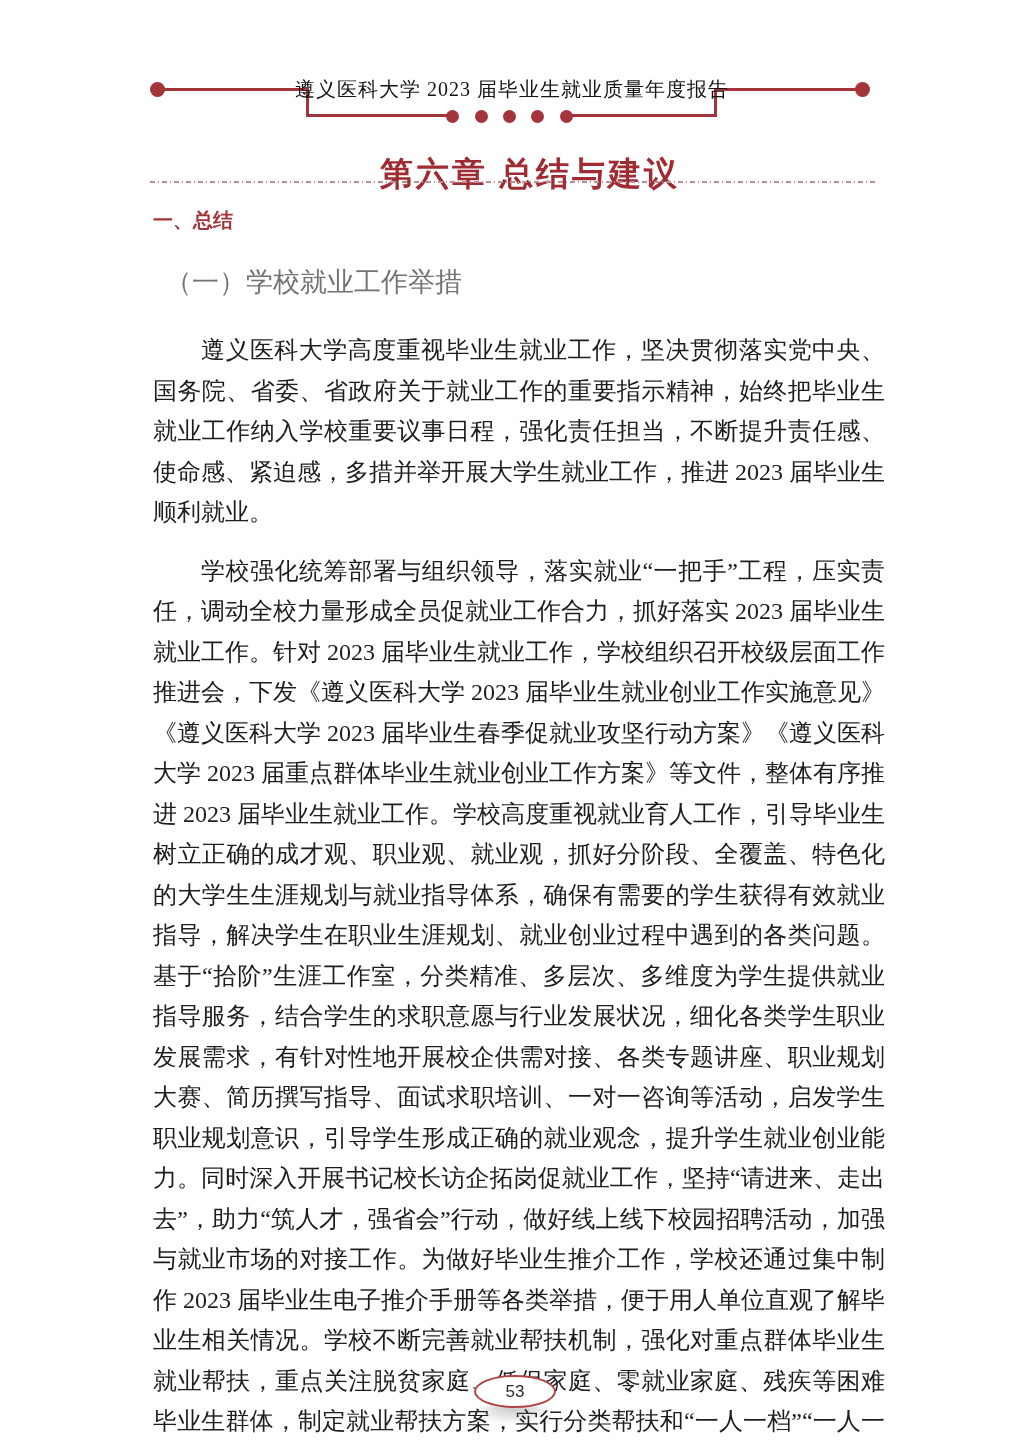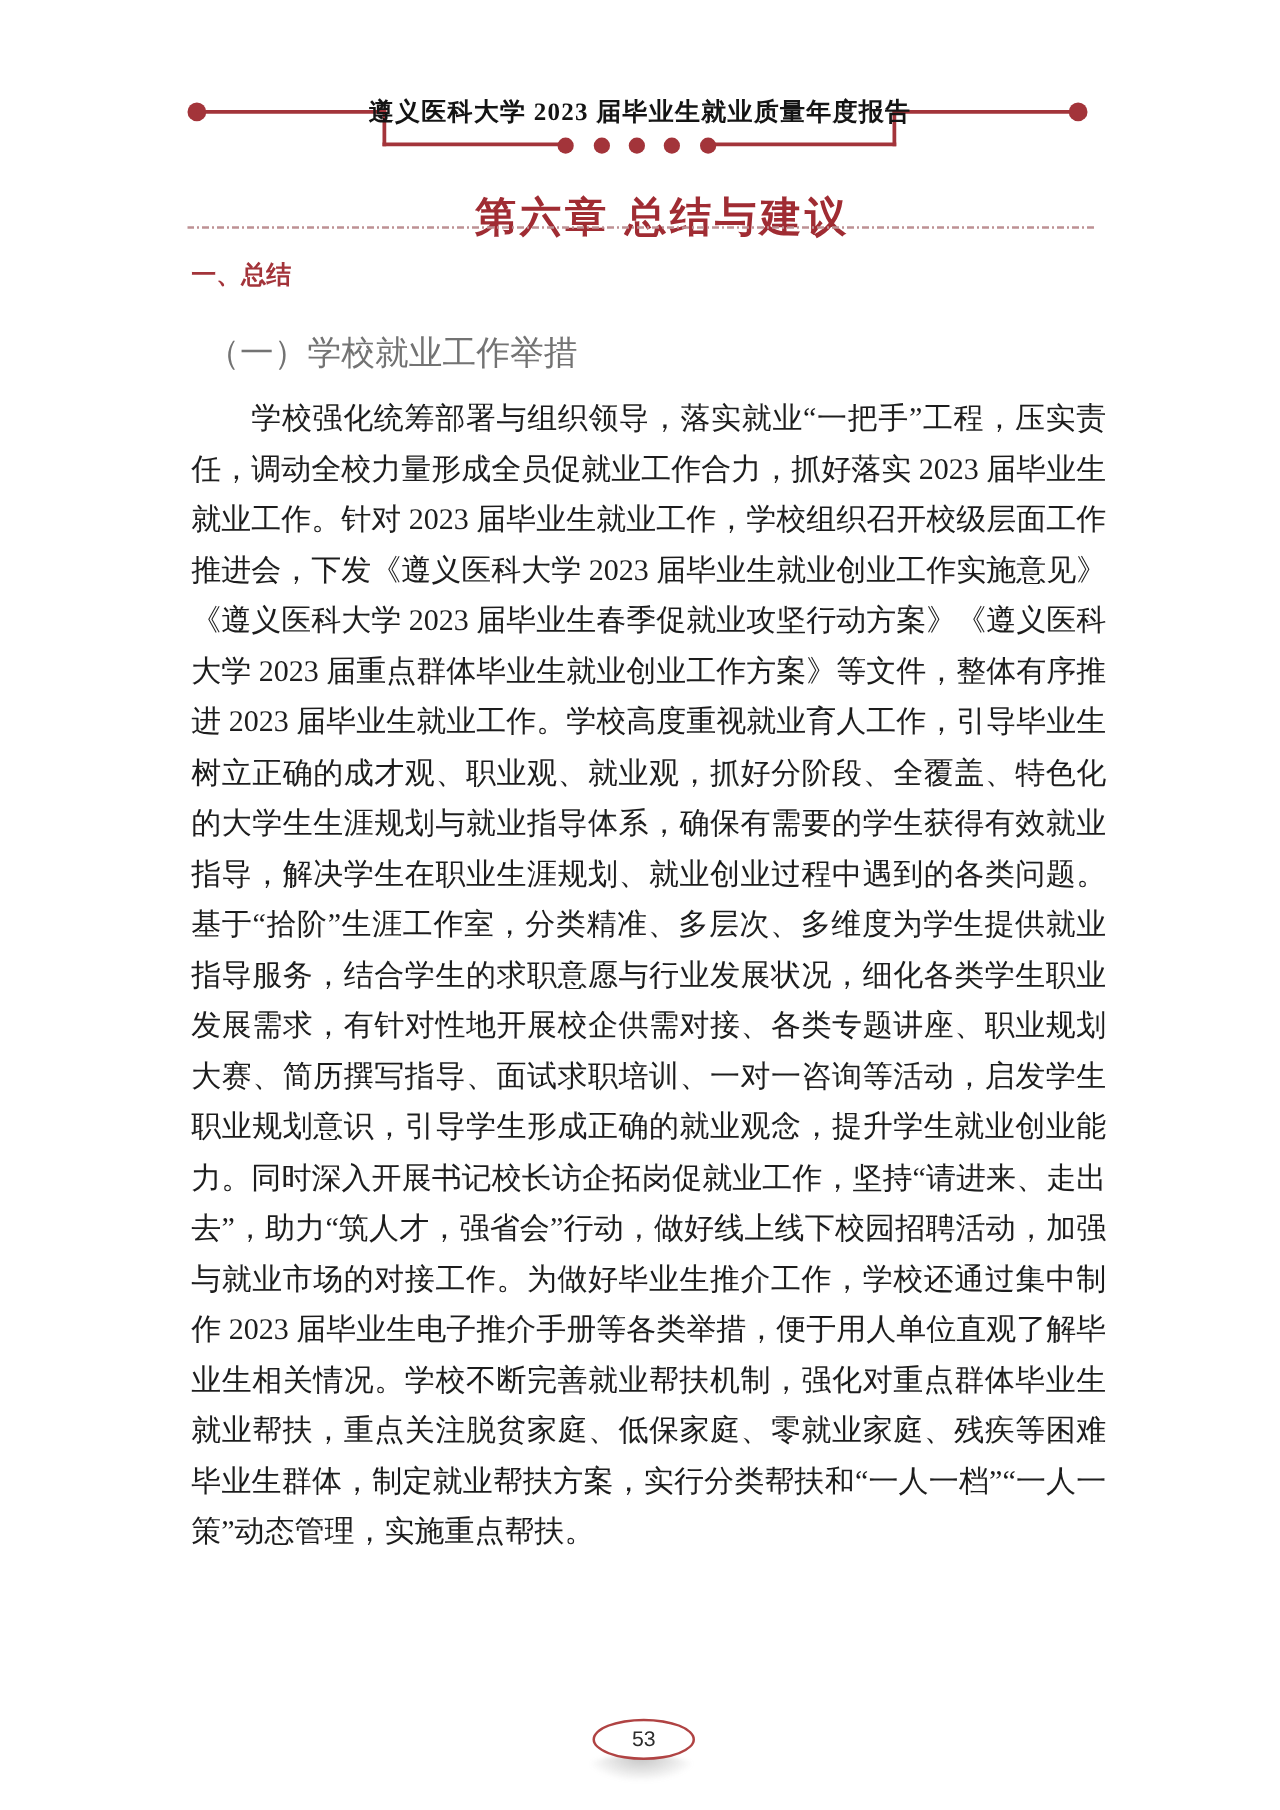--- a/index.html
+++ b/index.html
@@ -28,21 +28,21 @@
   .dot.big { width: 15px; height: 15px; }
   .dot.small { width: 13px; height: 13px; }
 
   .report-title {
     position: absolute;
     left: 0;
     top: 76px;
     width: 100%;
     text-align: center;
     font-size: 20px;
-    font-weight: 700;
+    font-weight: 400;
     letter-spacing: 1px;
     color: #141414;
     font-family: "Liberation Serif", "DejaVu Serif", serif;
   }
 
   .chapter-title {
     position: absolute;
     left: 0;
     top: 134px;
     width: 100%;
@@ -159,20 +159,21 @@
 
   <div class="report-title">遵义医科大学 2023 届毕业生就业质量年度报告</div>
 
   <h1 class="chapter-title">第六章 总结与建议</h1>
 
   <div class="dotted-rule"></div>
 
   <main class="content">
     <h2 class="section-title">一、总结</h2>
     <h3 class="subsection-title">（一）学校就业工作举措</h3>
+    <p class="body-para first">遵义医科大学高度重视毕业生就业工作，坚决贯彻落实党中央、国务院、省委、省政府关于就业工作的重要指示精神，始终把毕业生就业工作纳入学校重要议事日程，强化责任担当，不断提升责任感、使命感、紧迫感，多措并举开展大学生就业工作，推进 2023 届毕业生顺利就业。</p>
     <p class="body-para second">学校强化统筹部署与组织领导，落实就业“一把手”工程，压实责任，调动全校力量形成全员促就业工作合力，抓好落实 2023 届毕业生就业工作。针对 2023 届毕业生就业工作，学校组织召开校级层面工作推进会，下发《遵义医科大学 2023 届毕业生就业创业工作实施意见》《遵义医科大学 2023 届毕业生春季促就业攻坚行动方案》《遵义医科大学 2023 届重点群体毕业生就业创业工作方案》等文件，整体有序推进 2023 届毕业生就业工作。学校高度重视就业育人工作，引导毕业生树立正确的成才观、职业观、就业观，抓好分阶段、全覆盖、特色化的大学生生涯规划与就业指导体系，确保有需要的学生获得有效就业指导，解决学生在职业生涯规划、就业创业过程中遇到的各类问题。基于“拾阶”生涯工作室，分类精准、多层次、多维度为学生提供就业指导服务，结合学生的求职意愿与行业发展状况，细化各类学生职业发展需求，有针对性地开展校企供需对接、各类专题讲座、职业规划大赛、简历撰写指导、面试求职培训、一对一咨询等活动，启发学生职业规划意识，引导学生形成正确的就业观念，提升学生就业创业能力。同时深入开展书记校长访企拓岗促就业工作，坚持“请进来、走出去”，助力“筑人才，强省会”行动，做好线上线下校园招聘活动，加强与就业市场的对接工作。为做好毕业生推介工作，学校还通过集中制作 2023 届毕业生电子推介手册等各类举措，便于用人单位直观了解毕业生相关情况。学校不断完善就业帮扶机制，强化对重点群体毕业生就业帮扶，重点关注脱贫家庭、低保家庭、零就业家庭、残疾等困难毕业生群体，制定就业帮扶方案，实行分类帮扶和“一人一档”“一人一策”动态管理，实施重点帮扶。</p>
   </main>
 
   <div class="page-badge">
     <span>53</span>
   </div>
   <div class="badge-reflection"></div>
 
 </div>
 

